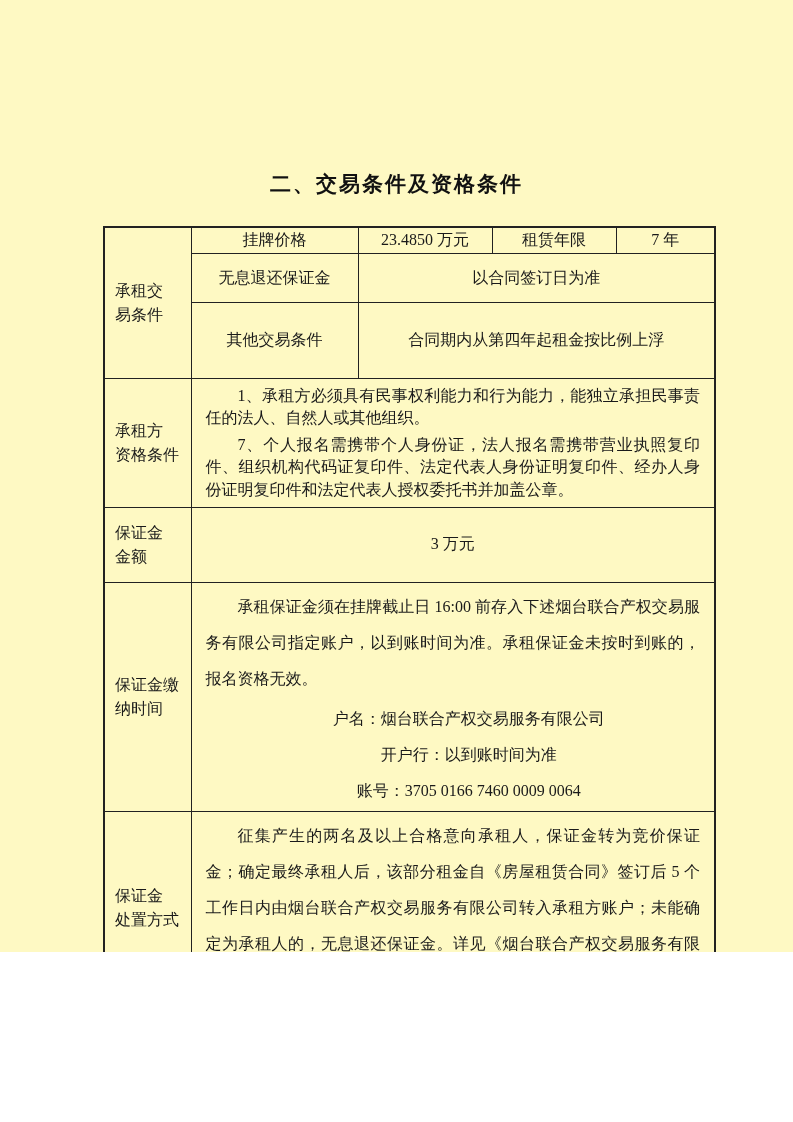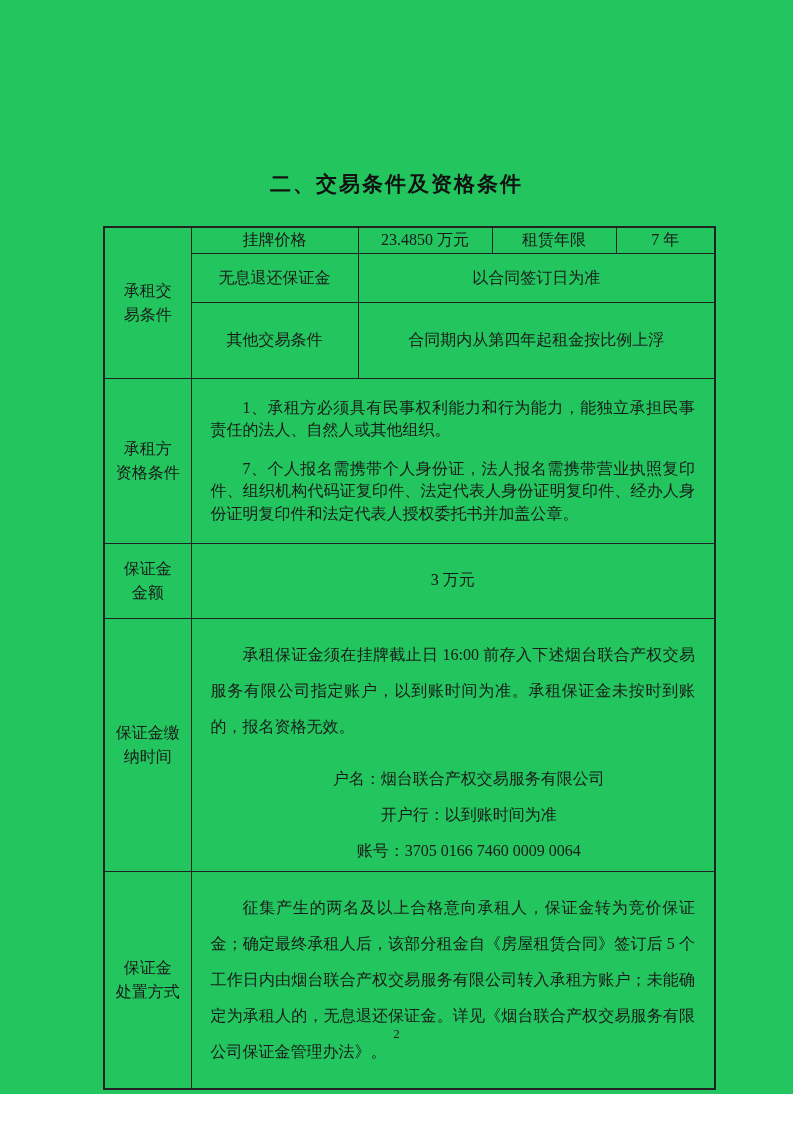--- a/index.html
+++ b/index.html
@@ -3,22 +3,22 @@
 <meta charset="utf-8">
 <style>
   html, body {
     margin: 0;
     padding: 0;
     background: #ffffff;
   }
   .page {
     position: relative;
     width: 793px;
-    height: 1094px;
-    background: #22c55e;
+    height: 952px;
+    background: #fef9c3;
     font-family: "Liberation Serif", "DejaVu Serif", serif;
     color: #1a1a1a;
     overflow: hidden;
   }
   .doc-title {
     position: absolute;
     top: 170px;
     left: 0;
     width: 100%;
     margin: 0;
@@ -34,39 +34,38 @@
     top: 226px;
     width: 611px;
     border-collapse: collapse;
     table-layout: fixed;
     border: 2px solid #222;
     font-size: 16px;
     color: #1a1a1a;
   }
   table.main td {
     border: 1px solid #222;
-    padding: 2px 3px;
+    padding: 2px 10px;
     vertical-align: middle;
   }
   td.hdr {
-    text-align: center;
     white-space: pre-line;
     line-height: 1.5;
     padding: 2px 4px;
   }
   td.center {
     text-align: center;
   }
   td.txt {
     vertical-align: top;
     padding-top: 4px;
     padding-bottom: 2px;
   }
   .para {
-    margin: 16px;
+    margin: 4px;
     text-indent: 2em;
     text-align: justify;
     line-height: 1.4;
   }
   .wide .para, .wide .acct-line {
     line-height: 2.25;
   }
   .acct-line {
     text-indent: 2em;
     text-align: center;

